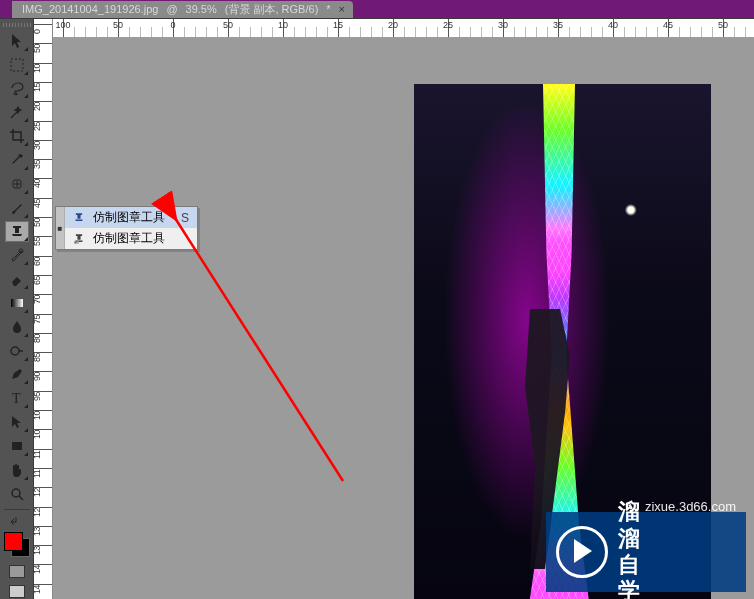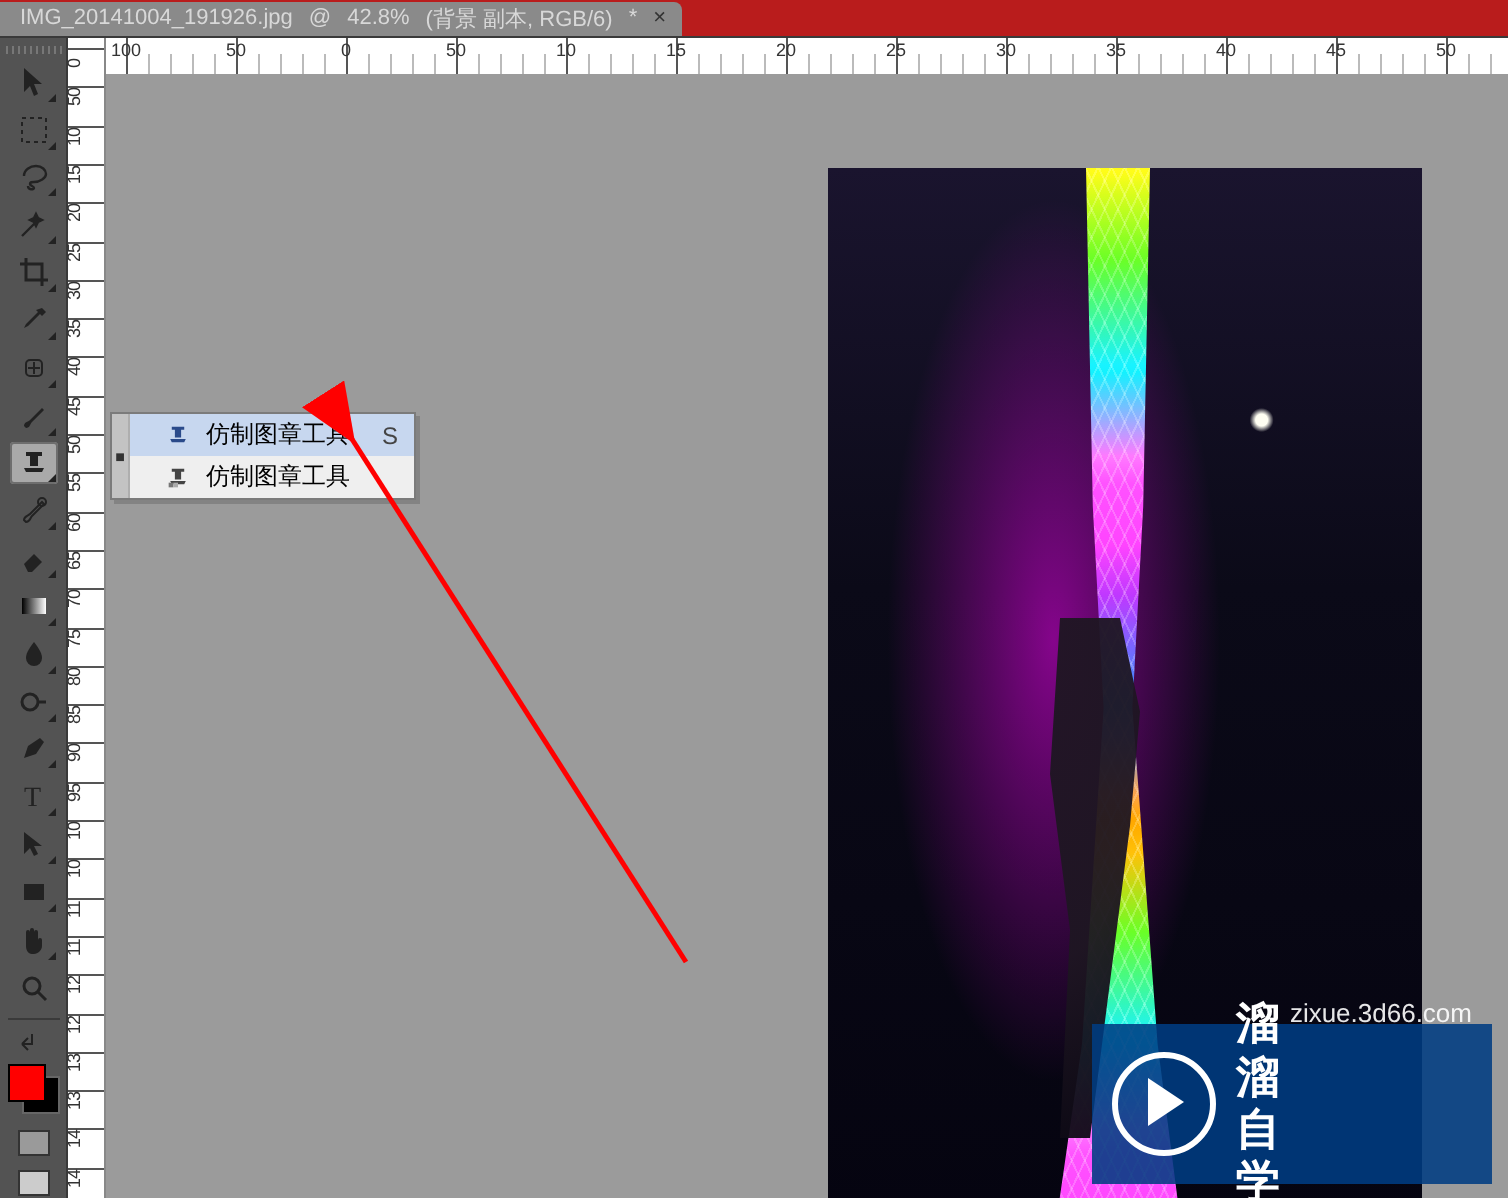--- a/index.html
+++ b/index.html
@@ -8,24 +8,25 @@
     width: 754px;
     height: 599px;
     overflow: hidden;
     font-family: Tahoma, Arial, sans-serif;
     font-size: 11px;
     background: #535353;
     user-select: none;
   }
   .tab-strip {
     height: 18px;
-    background: #b91c1c;
+    background: #701a75;
     border-bottom: 1px solid #3a3a3a;
     display: flex;
     align-items: center;
+    padding-left: 12px;
   }
   .tab {
     height: 17px;
     display: flex;
     align-items: center;
     padding: 0 8px 0 10px;
     font-size: 11px;
     color: #d8d8d8;
     background: #8a8a8a;
     border-top-right-radius: 4px;
@@ -261,21 +262,21 @@
     justify-content: center;
     border-right: 1px solid #aeaeae;
     font-size: 8px;
     color: #333;
   }
   .flyout .items { flex: 1; }
   .flyout .item {
     display: flex;
     align-items: center;
     gap: 6px;
-    padding: 2px 8px 2px 16px;
+    padding: 2px 8px 2px 6px;
     white-space: nowrap;
   }
   .flyout .item.selected {
     background: #c7d7ef;
   }
   .flyout .item .shortcut {
     margin-left: 10px;
     color: #444;
   }
   .flyout .item .ic {
@@ -337,21 +338,21 @@
     opacity: 0.9;
   }
 </style>
 </head>
 <body>
 
 <div class="tab-strip">
   <div class="tab">
     <span>IMG_20141004_191926.jpg</span>
     <span>@</span>
-    <span>42.8%</span>
+    <span>39.5%</span>
     <span>(<span>背景 副本, RGB/6</span>)</span>
     <span>*</span>
     <span class="close">×</span>
   </div>
 </div>
 
 <div class="main-area">
 
   <div class="toolbox">
     <div class="drag-handle"></div>

